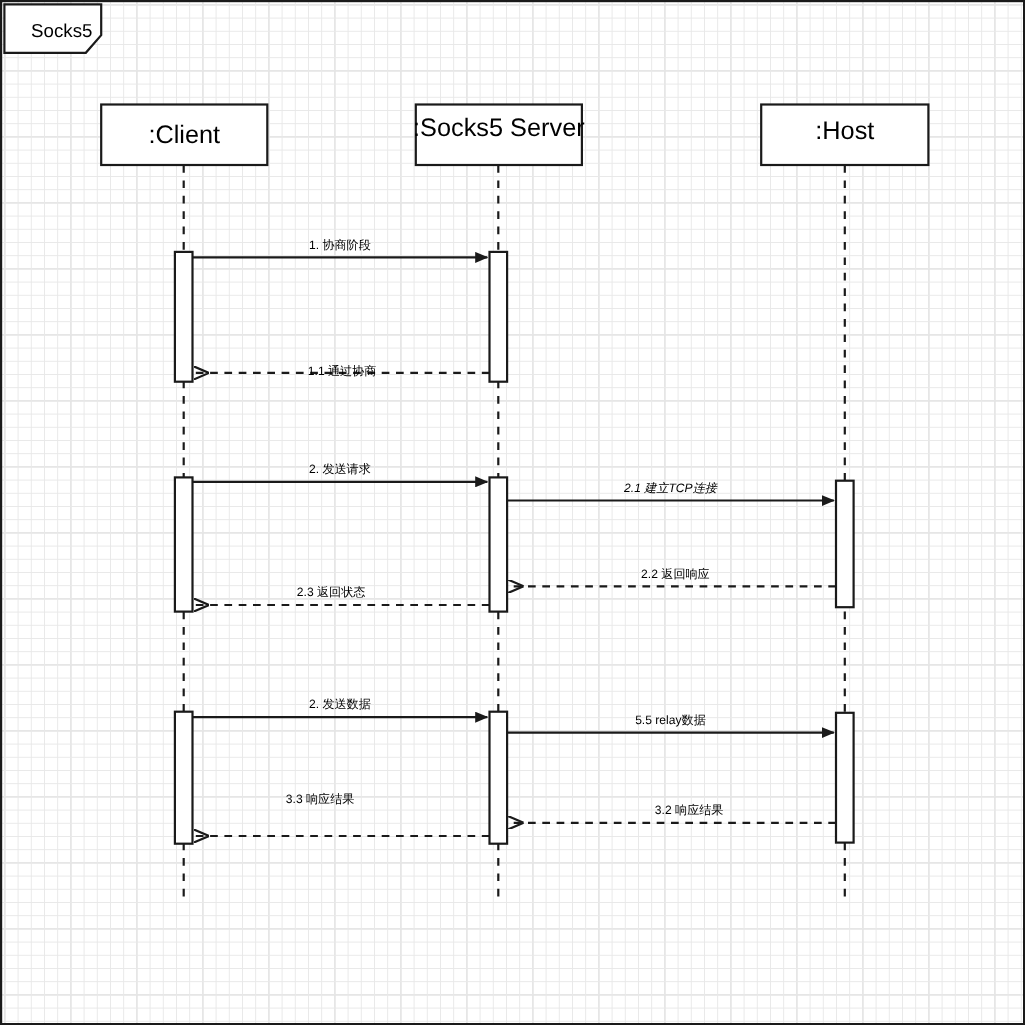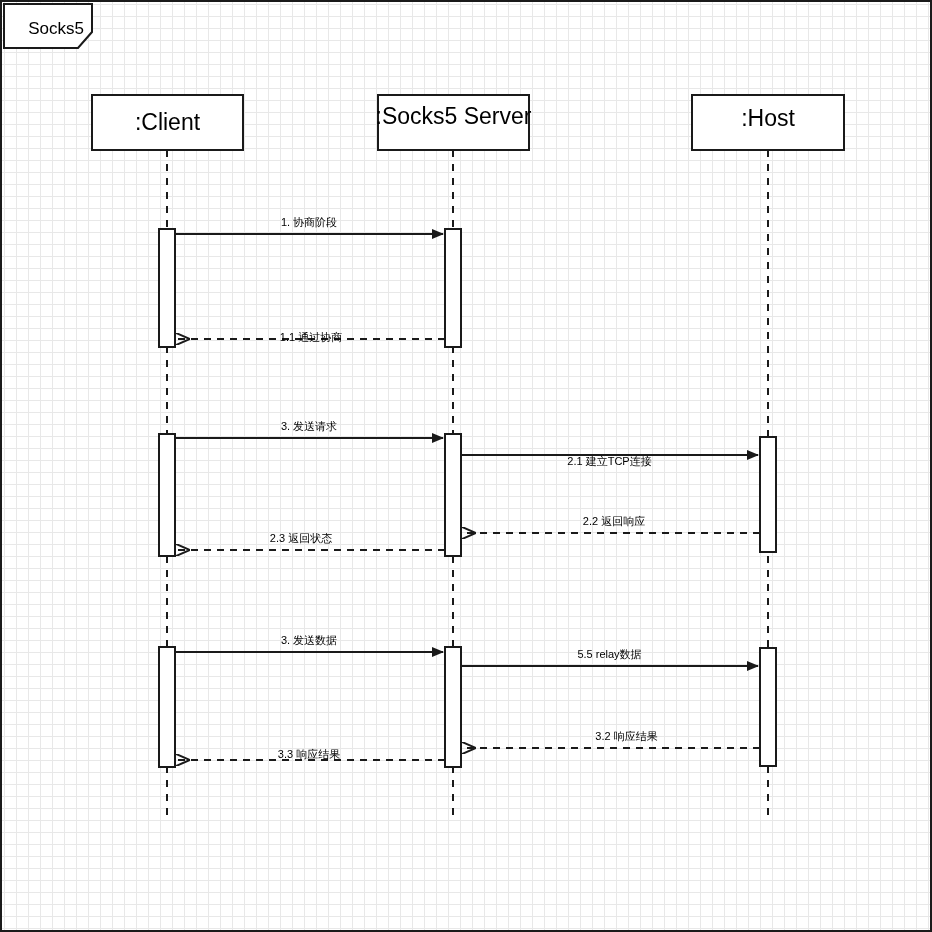--- a/index.html
+++ b/index.html
@@ -122,23 +122,23 @@
   </svg>
 
   <div class="frame-label-text">Socks5</div>
 
   <div id="html-text-layer">
       <div class="lifeline-label" style="left: 90px; top: 93px; width: 151px; height: 55px;">:Client</div>
       <div class="lifeline-label" style="left: 376px; top: 93px; width: 151px; height: 43px;">:Socks5 Server</div>
       <div class="lifeline-label" style="left: 690px; top: 93px; width: 152px; height: 47px;">:Host</div>
       <div class="msg-label" style="left: 173px; top: 204px; width: 268px; height: 24px;">1. 协商阶段</div>
       <div class="msg-label" style="left: 175px; top: 309px; width: 268px; height: 24px; margin-top: 10px;">1.1 通过协商</div>
-      <div class="msg-label" style="left: 173px; top: 408px; width: 268px; height: 24px;">3. 发送请求</div>
-      <div class="msg-label" style="left: 459px; top: 443px; width: 297px; height: 24px;">2.1 建立TCP连接</div>
+      <div class="msg-label" style="left: 173px; top: 408px; width: 268px; height: 24px;">2. 发送请求</div>
+      <div class="msg-label" style="left: 459px; top: 425px; width: 297px; height: 24px; font-style: italic;">2.1 建立TCP连接</div>
       <div class="msg-label" style="left: 461px; top: 503px; width: 302px; height: 24px;">2.2 返回响应</div>
       <div class="msg-label" style="left: 175px; top: 520px; width: 248px; height: 24px;">2.3 返回状态</div>
-      <div class="msg-label" style="left: 173px; top: 622px; width: 268px; height: 24px;">3. 发送数据</div>
+      <div class="msg-label" style="left: 173px; top: 622px; width: 268px; height: 24px;">2. 发送数据</div>
       <div class="msg-label" style="left: 459px; top: 636px; width: 297px; height: 24px;">5.5 relay数据</div>
       <div class="msg-label" style="left: 461px; top: 718px; width: 327px; height: 24px;">3.2 响应结果</div>
-      <div class="msg-label" style="left: 175px; top: 736px; width: 228px; height: 24px; margin-left: 18px;">3.3 响应结果</div>
+      <div class="msg-label" style="left: 175px; top: 708px; width: 228px; height: 24px;">3.3 响应结果</div>
     </div>
 
 </div>
 
 </body></html>

